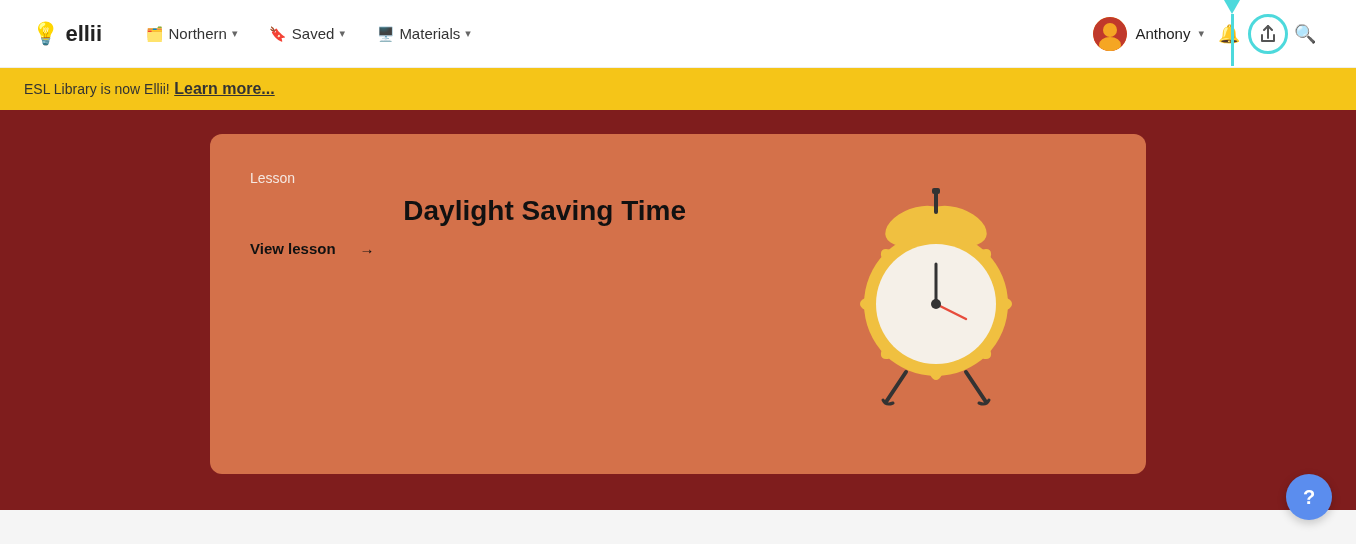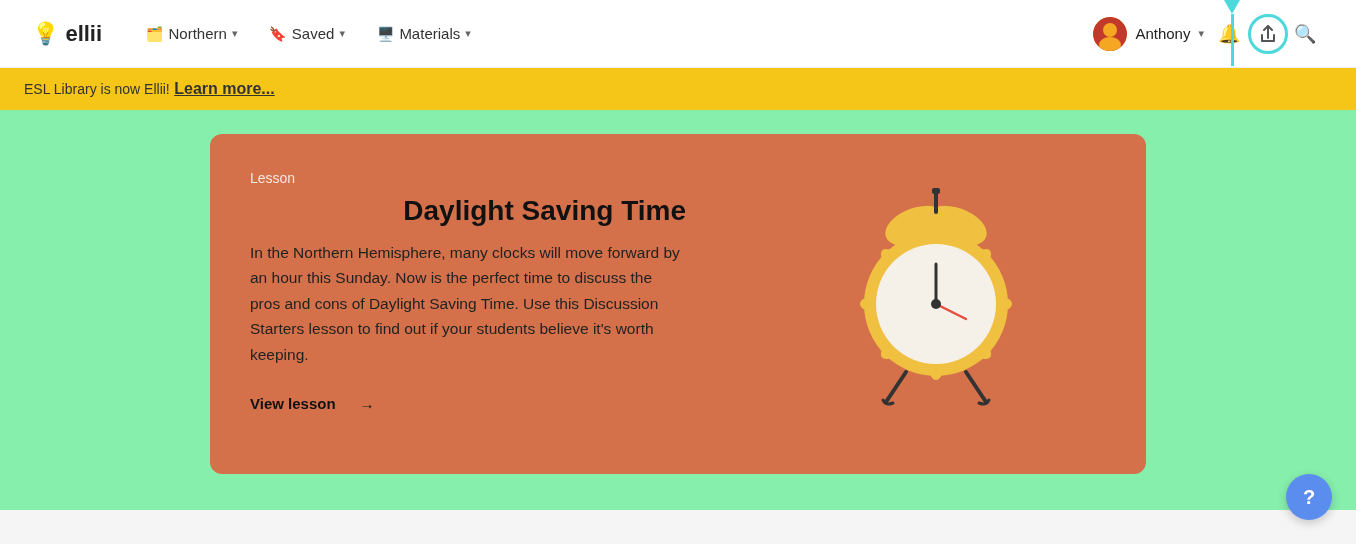--- a/index.html
+++ b/index.html
@@ -153,21 +153,21 @@
       height: 42px;
       display: flex;
       align-items: center;
     }
     .banner-text { font-size: 14px; color: #333; }
     .banner-link { color: #333; font-weight: 600; text-decoration: underline; cursor: pointer; }
 
     
     .main-content {
       padding: 24px 210px;
-      background: #86efac;
+      background: #7f1d1d;
       min-height: 400px;
     }
 
     
     .lesson-card {
       background: #d4714a;
       border-radius: 12px;
       display: flex;
       align-items: stretch;
       overflow: hidden;
@@ -310,21 +310,20 @@
   <span>&nbsp;</span>
   <span class="banner-link">Learn more...</span>
 </div>
 
 <div class="main-content">
   <div class="lesson-card">
 
     <div class="lesson-text">
       <div class="lesson-type">Lesson</div>
       <h1 class="lesson-title">Daylight Saving Time</h1>
-      <p class="lesson-desc">In the Northern Hemisphere, many clocks will move forward by an hour this Sunday. Now is the perfect time to discuss the pros and cons of Daylight Saving Time. Use this Discussion Starters lesson to find out if your students believe it's worth keeping.</p>
       <a class="view-lesson-link">
         <span>View lesson</span>
         <span>→</span>
       </a>
     </div>
 
     <div class="clock-area">
       <svg class="clock-svg" viewBox="0 0 300 300">
 
         <ellipse cx="130" cy="72" rx="32" ry="18" fill="#f0c040" transform="rotate(-20 130 72)"></ellipse>

